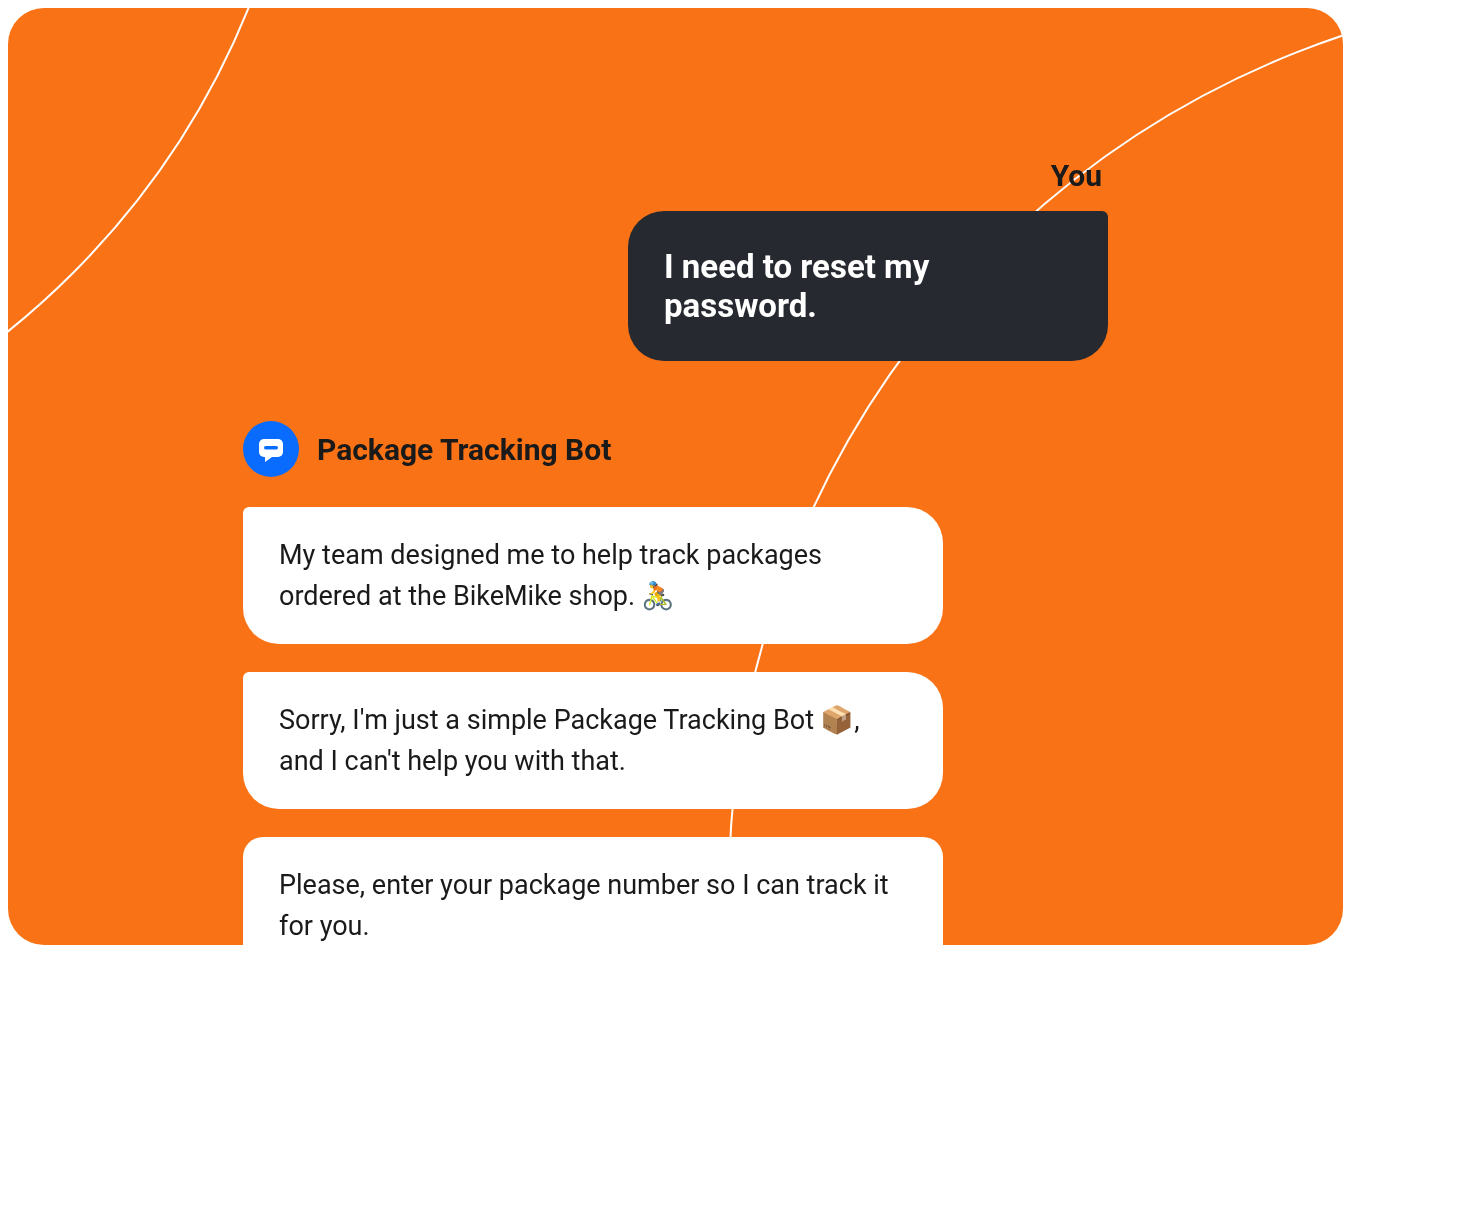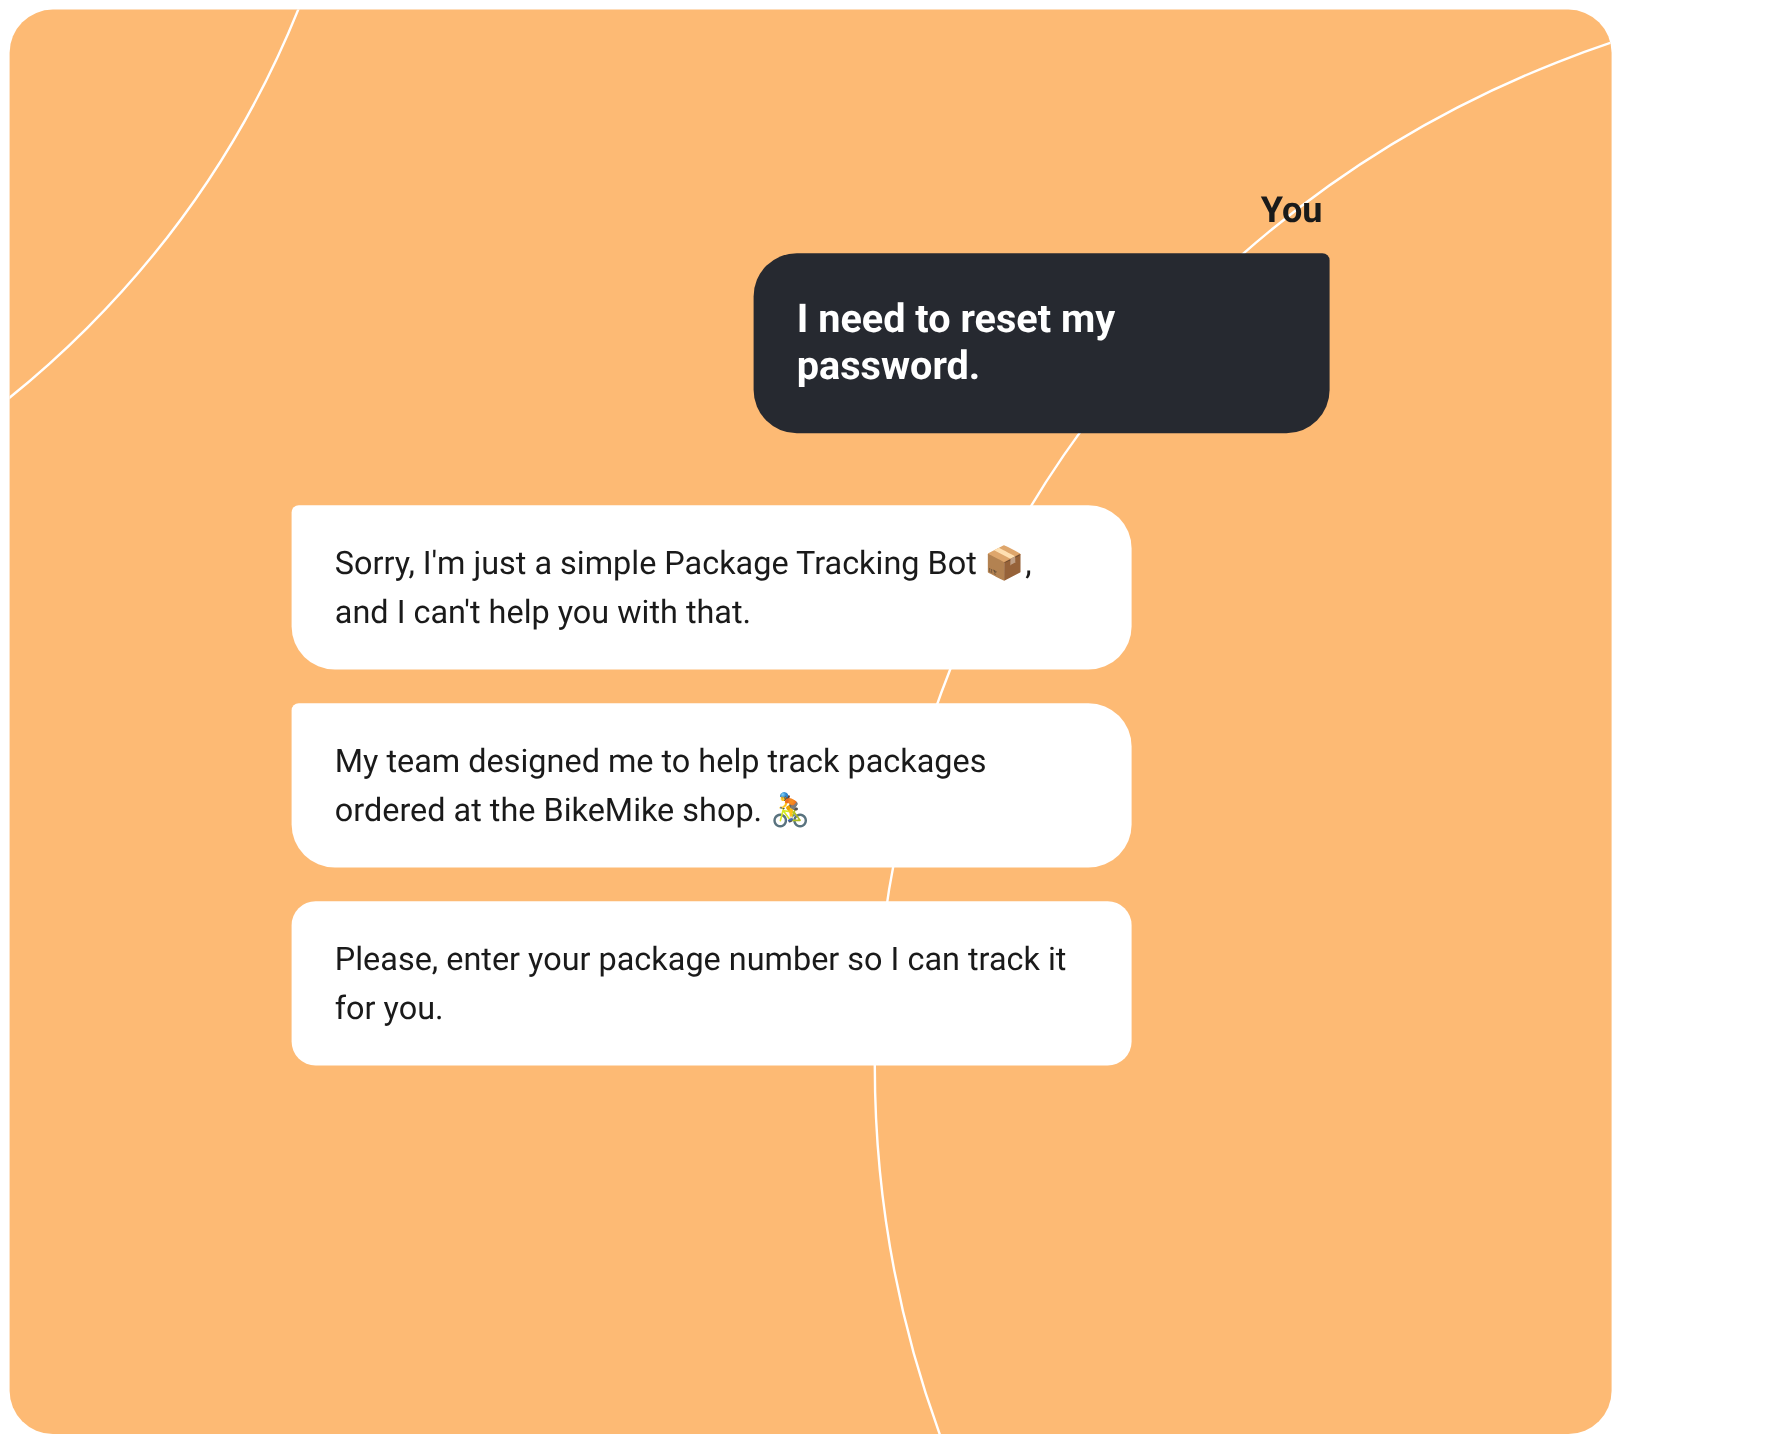--- a/index.html
+++ b/index.html
@@ -13,22 +13,22 @@
       background: #fff;
       width: 1472px;
       height: 1212px;
       display: flex;
       align-items: flex-start;
       justify-content: flex-start;
     }
     
     .chat-container {
       width: 1335px;
-      height: 1187px;
-      background: #fdba74;
+      height: 937px;
+      background: #f97316;
       border-radius: 36px;
       position: relative;
       overflow: hidden;
       margin: 8px;
     }
     
     .decorative-curve-1 {
       position: absolute;
       width: 1600px;
       height: 1600px;
@@ -140,20 +140,30 @@
   <div class="decorative-curve-2"></div>
 
   <div class="chat-content">
 
     <div class="user-section">
       <div class="user-label">You</div>
       <div class="user-bubble">I need to reset my password.</div>
     </div>
 
     <div class="bot-section">
+      <div class="bot-header">
+        <div class="bot-avatar">
+          <svg viewBox="0 0 32 32" fill="none">
+            <rect x="4" y="6" width="24" height="18" rx="5" fill="#ffffff"></rect>
+            <path d="M 10 24 L 10 29 L 17 24" fill="#ffffff"></path>
+            <rect x="9" y="13" width="14" height="3.5" rx="1.75" fill="#0a6cff"></rect>
+          </svg>
+        </div>
+        <div class="bot-name">Package Tracking Bot</div>
+      </div>
 
+      <div class="bot-bubble">My team designed me to help track packages ordered at the BikeMike shop. 🚴</div>
       <div class="bot-bubble">Sorry, I'm just a simple Package Tracking Bot 📦, and I can't help you with that.</div>
-      <div class="bot-bubble">My team designed me to help track packages ordered at the BikeMike shop. 🚴</div>
       <div class="bot-bubble">Please, enter your package number so I can track it for you.</div>
     </div>
 
   </div>
 </div>
 
 </body></html>

